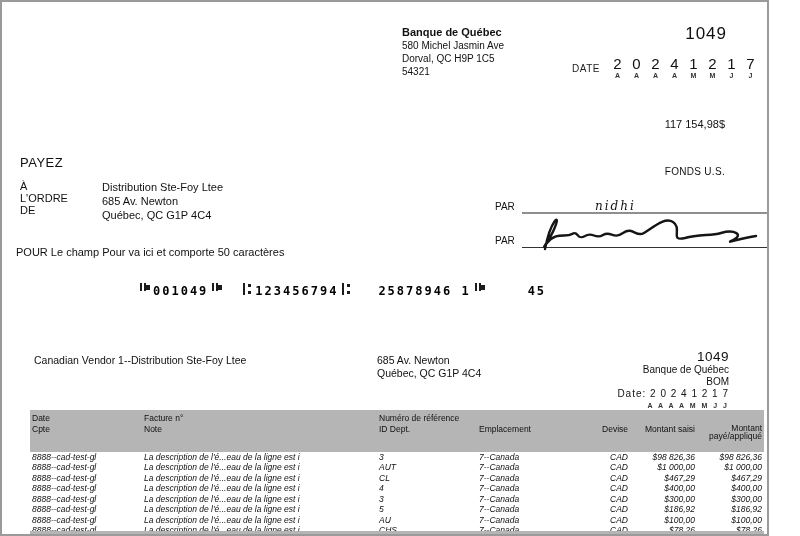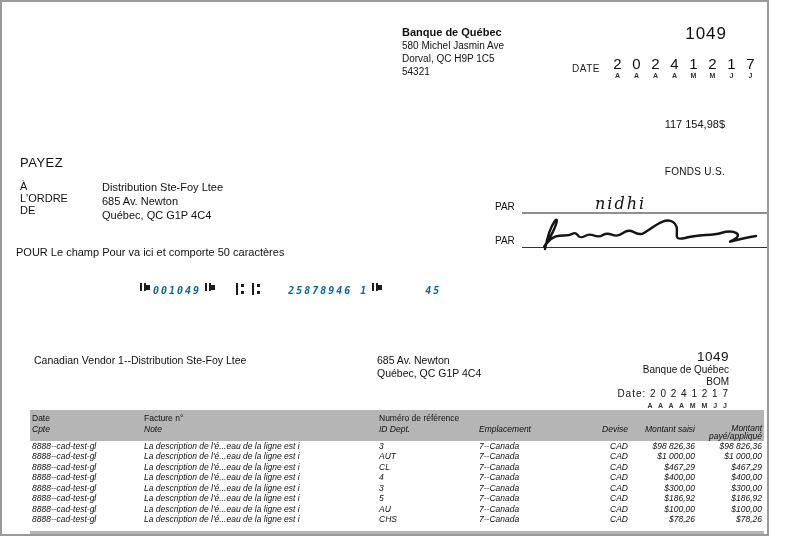--- a/index.html
+++ b/index.html
@@ -30,47 +30,47 @@
   .payee-block { left:100px; top:178px; font-size:11px; line-height:14px; }
 
   .par-row { left:493px; width:282px; }
   .par-row .par-label { position:absolute; left:0; bottom:2px; font-size:10px; }
   .par-line { position:absolute; left:27px; right:0; bottom:0; }
   .par1 { top:182px; height:30px; }
   .par1 .par-line { border-bottom:2px solid #8f8f8f; }
   .par2 { top:214px; height:32px; }
   .par2 .par-line { border-bottom:1px solid #333; }
   .sig1 { position:absolute; left:100px; bottom:1px; font-family:"DejaVu Serif", serif;
-          font-style:italic; font-size:16px; letter-spacing:2px; }
+          font-style:italic; font-size:12px; letter-spacing:2px; }
   .sig2 { position:absolute; left:18px; bottom:-9px; }
 
   .pour { left:14px; top:244px; font-size:11px; }
 
   .micr { left:134px; top:280px; display:flex; align-items:center;
-          font-family:"DejaVu Sans Mono", monospace; font-size:10px; font-weight:600;
-          letter-spacing:2px; color:#0369a1;font-style:italic; }
+          font-family:"DejaVu Sans Mono", monospace; font-size:12px; font-weight:600;
+          letter-spacing:2px; color:#000000; }
   .msym { display:inline-block; margin:0 3px; }
   .gap-s { display:inline-block; width:14px; }
   .gap-m { display:inline-block; width:24px; }
   .gap-l { display:inline-block; width:40px; }
 
   
   .stub-vendor { left:32px; top:352px; font-size:10.5px; }
   .stub-addr { left:375px; top:352px; font-size:10.5px; line-height:13px; }
   .stub-right { top:348px; right:38px; text-align:right; font-size:10px; line-height:12px; }
   .stub-right .big-no { font-size:13.5px; line-height:14px; letter-spacing:.5px; }
   .stub-right .fmt { font-size:7px; font-weight:bold; letter-spacing:2px; color:#333; }
   .stub-date { letter-spacing:1px; }
 
   .pay-table { left:28px; top:408px; width:734px; border-collapse:collapse; table-layout:fixed; }
   .pay-table td, .pay-table th { padding:0 2px; font-weight:normal; text-align:left;
     font-size:8.5px; line-height:10.5px; white-space:nowrap; overflow:hidden; vertical-align:top; }
   .pay-table thead tr { background:#b5b5b5; }
   .pay-table thead tr.h1 td { padding-top:3px; }
-  .pay-table thead tr.h2 td { font-style:italic; padding-bottom:0; }
+  .pay-table thead tr.h2 td { padding-bottom:11px; }
   .pay-table .r { text-align:right; }
   .pay-table tbody tr.detail td { font-style:italic;margin-left:7px; }
   .pay-table .two-line { line-height:8.5px; }
   .footer-band { left:28px; top:529px; width:734px; height:6px; background:#b5b5b5; }
 </style>
 </head>
 <body>
 
 <div class="page">
 
@@ -166,20 +166,21 @@
           <rect x="1" y="1" width="2" height="8" fill="#1c1c1c"></rect>
           <rect x="5" y="1" width="2" height="8" fill="#1c1c1c"></rect>
           <rect x="7" y="3" width="4" height="5" fill="#1c1c1c"></rect>
         </svg></span>
     <span class="gap-s"></span>
     <span class="msym"><svg width="10" height="14">
           <rect x="1" y="1" width="2" height="12" fill="#1c1c1c"></rect>
           <rect x="6" y="2" width="3" height="3" fill="#1c1c1c"></rect>
           <rect x="6" y="9" width="3" height="3" fill="#1c1c1c"></rect>
         </svg></span>
+    <span>123456794</span>
     <span class="msym"><svg width="10" height="14">
           <rect x="1" y="1" width="2" height="12" fill="#1c1c1c"></rect>
           <rect x="6" y="2" width="3" height="3" fill="#1c1c1c"></rect>
           <rect x="6" y="9" width="3" height="3" fill="#1c1c1c"></rect>
         </svg></span>
     <span class="gap-m"></span>
     <span>25878946 1</span>
     <span class="msym"><svg width="11" height="14">
           <rect x="1" y="1" width="2" height="8" fill="#1c1c1c"></rect>
           <rect x="5" y="1" width="2" height="8" fill="#1c1c1c"></rect>

